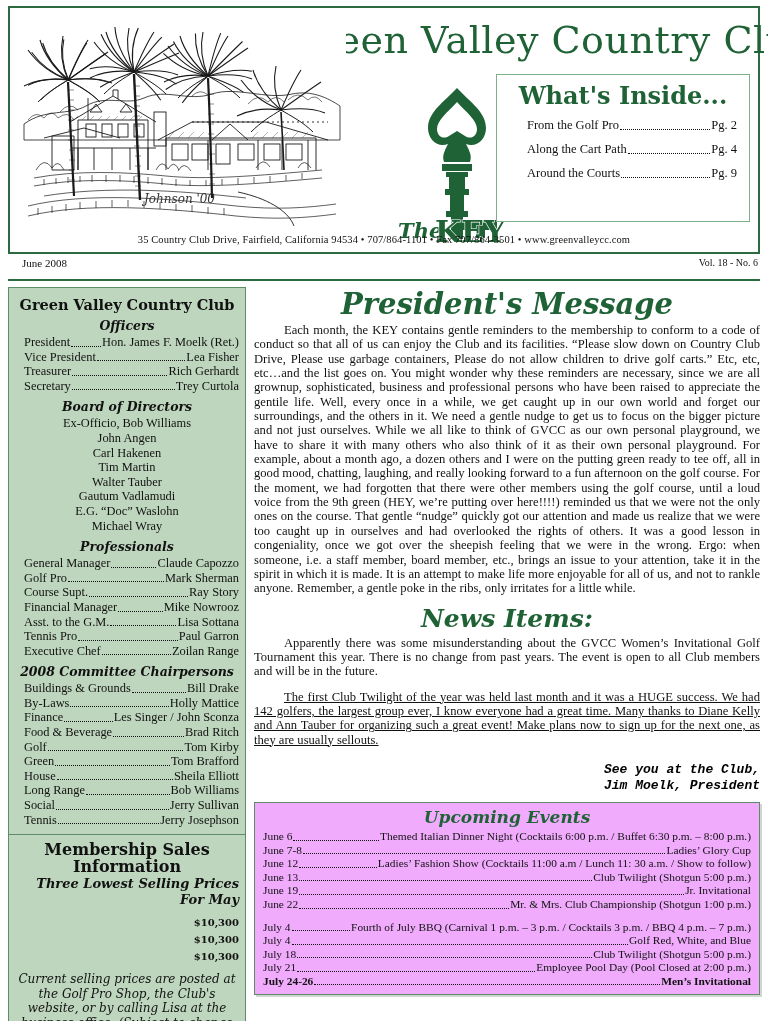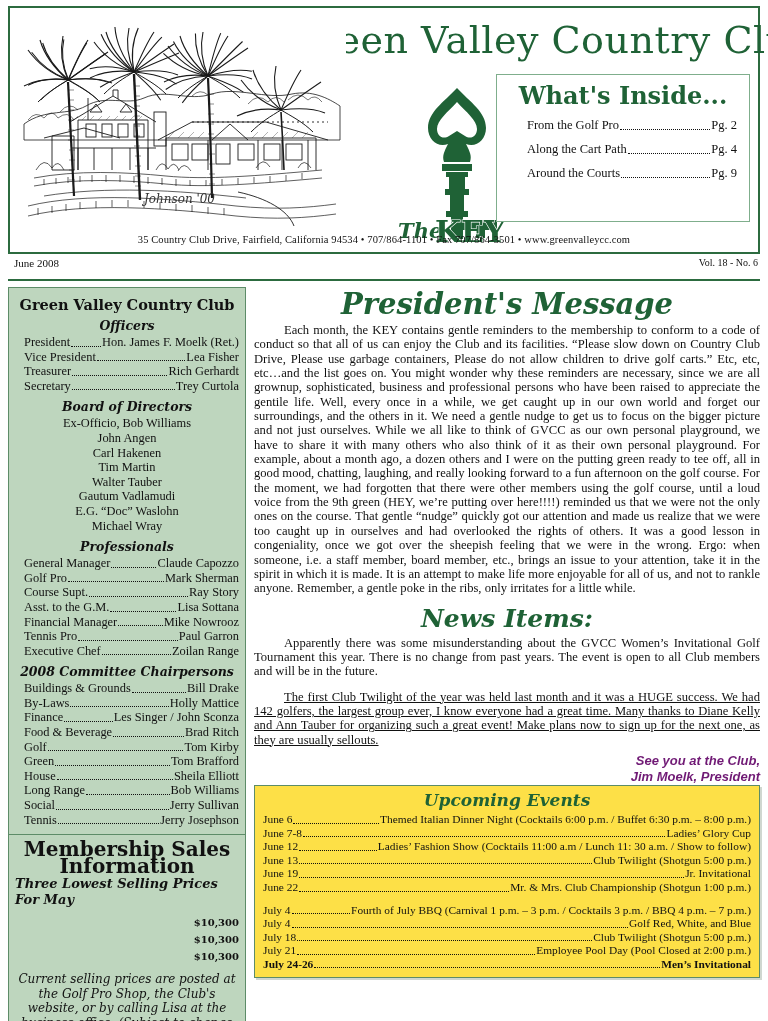--- a/index.html
+++ b/index.html
@@ -58,21 +58,21 @@
   .address{
     position:absolute;left:0;right:0;bottom:2px;text-align:center;
     font-size:10.5px;line-height:13px;color:#111;letter-spacing:.1px;
   }
 
   
   .datebar{
     position:relative;margin-top:3px;height:22px;
     border-bottom:2px solid #2c6b3f;
   }
-  .datebar .left{position:absolute;left:6px;top:0;font-size:11px;}
+  .datebar .left{position:absolute;left:14px;top:0;font-size:11px;}
   .datebar .right{position:absolute;right:2px;top:0;font-size:10px;}
 
   
   .body-wrap{display:flex;gap:8px;margin-top:6px;}
   .col-left{width:238px;flex:none;}
   .col-right{flex:1;}
 
   
   .greenbox{
     background:#bed6be;border:1.5px solid #5d8c68;box-sizing:border-box;
@@ -94,24 +94,24 @@
   }
   .leader .l{white-space:nowrap;}
   .leader .d{flex:1;border-bottom:1.3px dotted #111;margin:0 1px 3px 1px;min-width:4px;}
   .leader .r{white-space:nowrap;}
   .centerline{text-align:center;font-size:12.4px;line-height:14.6px;color:#111;}
 
   .gb-divider{height:0;border-top:1.5px solid #5d8c68;margin:7px -6px 6px -6px;}
 
   .msi-title{
     text-align:center;font-family:"DejaVu Serif",serif;font-weight:bold;
-    font-size:20px;line-height:17px;color:#111;
+    font-size:16px;line-height:17px;color:#111;
   }
   .msi-sub{
-    text-align:left;font-family:"DejaVu Serif",serif;font-weight:bold;font-style:italic;
+    text-align:right;font-family:"DejaVu Serif",serif;font-weight:bold;font-style:italic;
     font-size:13px;line-height:16px;color:#111;margin-top:1px;
   }
   .msi-price{
     text-align:right;font-family:"DejaVu Serif",serif;font-weight:bold;
     font-size:10px;line-height:17px;color:#111;
   }
   .msi-prices{margin-top:6px;}
   .msi-note{
     text-align:center;font-style:italic;font-size:12px;line-height:14.5px;color:#111;
     margin-top:7px;font-family:"DejaVu Serif",serif;
@@ -123,28 +123,28 @@
     color:#1f6236;font-size:29px;line-height:34px;margin:0 0 2px 0;
   }
   .headline.small{font-size:25px;line-height:30px;margin-top:8px;}
   .para{
     font-size:12.6px;line-height:14.35px;text-align:justify;color:#111;
     text-indent:30px;margin:0;
     font-family:"Liberation Serif",serif;
   }
   .para + .para{margin-top:11px;text-decoration:underline;}
   .signoff{
-    text-align:right;font-family:Liberation Sans, sans-serif;font-style:italic;font-weight:bold;
-    font-size:13px;line-height:16px;color:#701a75;margin-top:6px;
+    text-align:right;font-family:Liberation Mono, monospace;font-style:italic;font-weight:bold;
+    font-size:13px;line-height:16px;color:#000000;margin-top:15px;
   }
   .signoff .nm{font-style:italic;font-weight:bold;}
 
   
   .events-box{
-    border:1.5px solid #5d8c68;background:#fde047;box-sizing:border-box;
+    margin-top:8px;border:1.5px solid #5d8c68;background:#f0abfc;box-sizing:border-box;
     padding:4px 8px 6px 8px;box-shadow:2px 2px 0 rgba(120,140,120,.35);
   }
   .events-title{
     text-align:center;font-family:"DejaVu Serif",serif;font-style:italic;font-weight:bold;
     font-size:17px;line-height:21px;color:#1f6236;margin-bottom:2px;
   }
   .ev-row{
     display:flex;align-items:flex-end;font-size:11.4px;line-height:13.6px;color:#111;
     font-family:"Liberation Serif",serif;white-space:nowrap;
   }
@@ -391,28 +391,28 @@
           <span class="l">Golf Pro</span>
           <span class="d"></span>
           <span class="r">Mark Sherman</span>
         </div>
         <div class="leader">
           <span class="l">Course Supt.</span>
           <span class="d"></span>
           <span class="r">Ray Story</span>
         </div>
         <div class="leader">
+          <span class="l">Financial Manager</span>
+          <span class="d"></span>
+          <span class="r">Mike Nowrooz</span>
+        </div>
+        <div class="leader">
           <span class="l">Asst. to the G.M.</span>
           <span class="d"></span>
           <span class="r">Lisa Sottana</span>
-        </div>
-        <div class="leader">
-          <span class="l">Financial Manager</span>
-          <span class="d"></span>
-          <span class="r">Mike Nowrooz</span>
         </div>
         <div class="leader">
           <span class="l">Tennis Pro</span>
           <span class="d"></span>
           <span class="r">Paul Garron</span>
         </div>
         <div class="leader">
           <span class="l">Executive Chef</span>
           <span class="d"></span>
           <span class="r">Zoilan Range</span>

